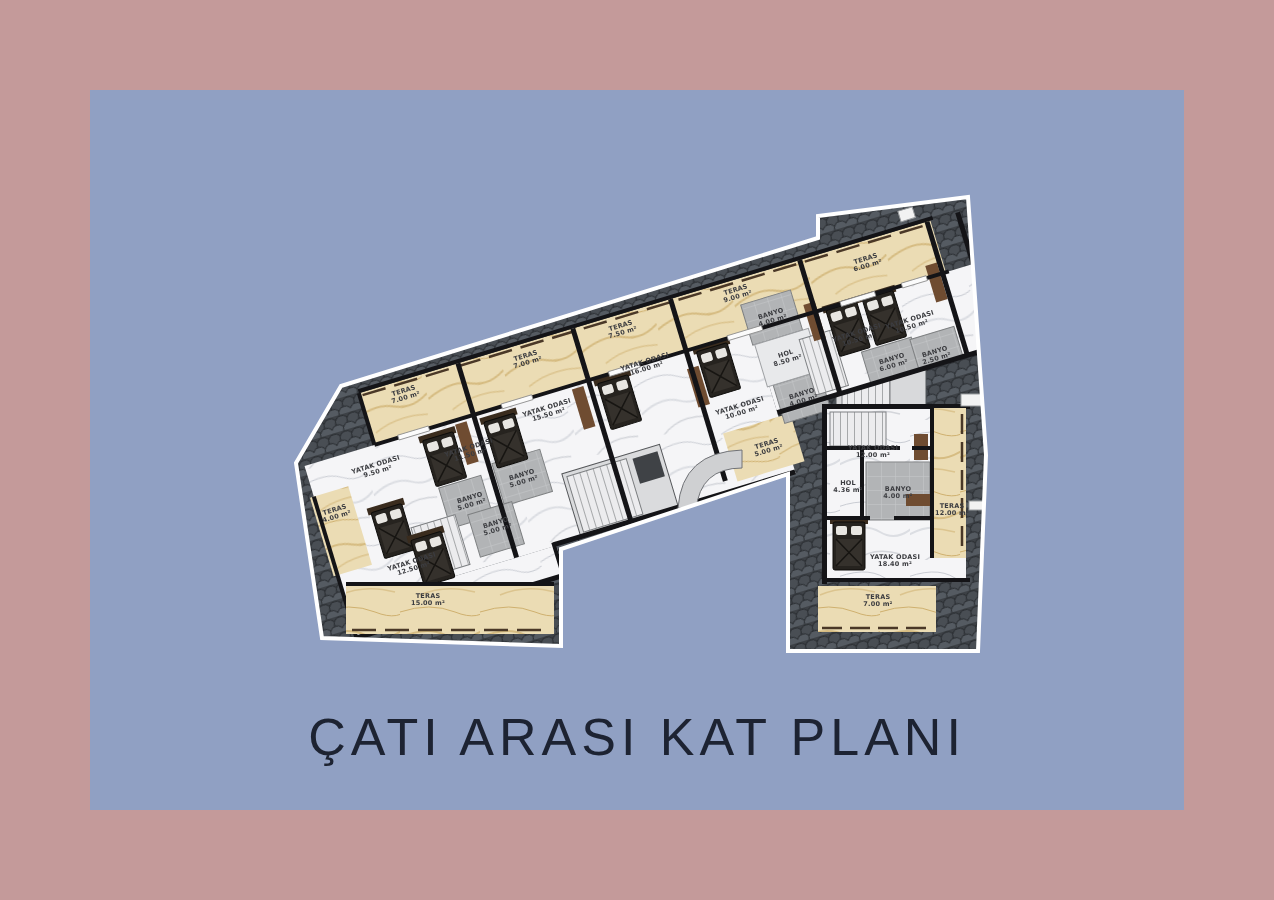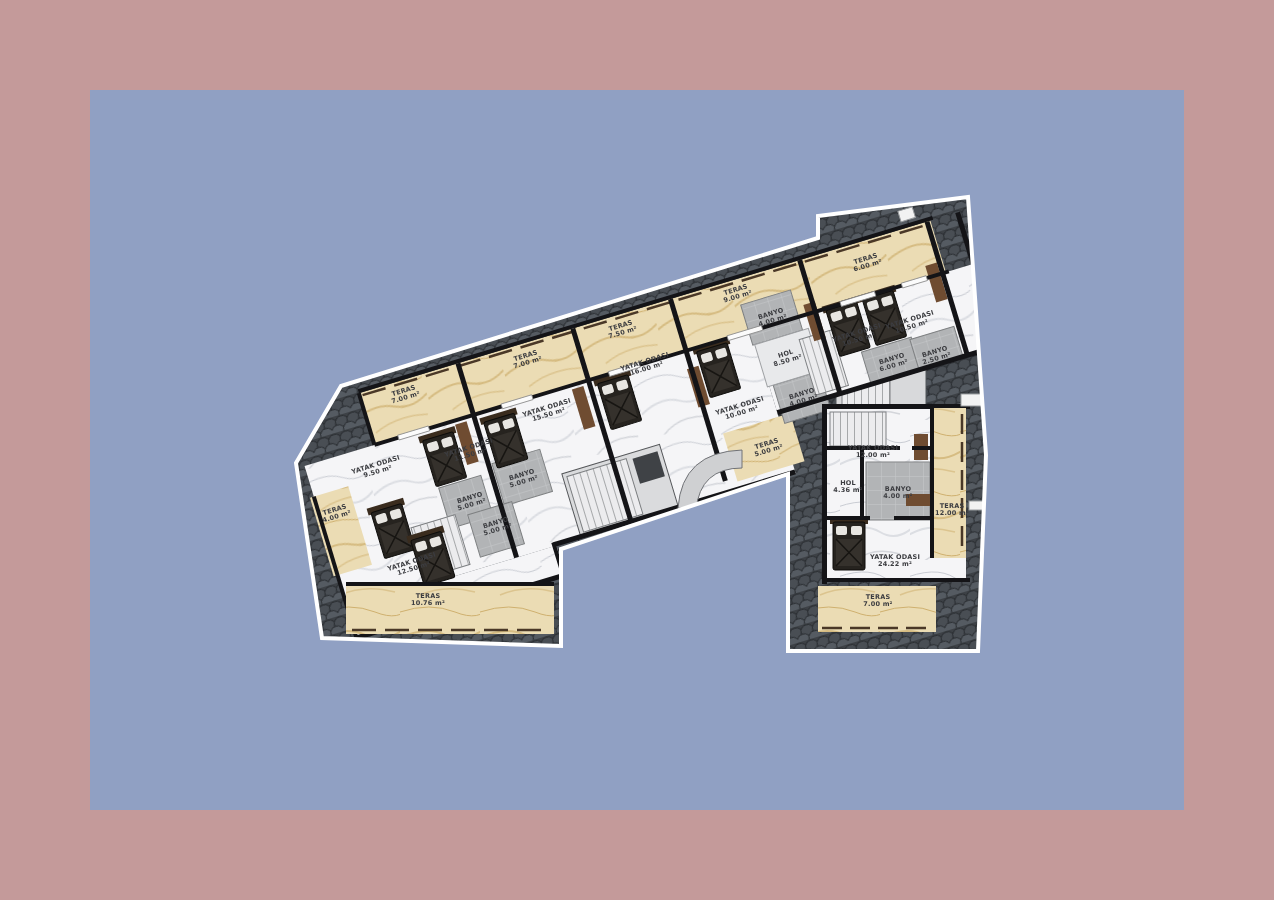--- a/index.html
+++ b/index.html
@@ -296,21 +296,21 @@
 <div class="lbl rot" style="left:336px;top:514px">
       <span>TERAS</span>
       <span>4.00 m²</span>
     </div>
 <div class="lbl rot" style="left:413px;top:566px">
       <span>YATAK ODASI</span>
       <span>12.50 m²</span>
     </div>
 <div class="lbl flat" style="left:428px;top:600px">
       <span>TERAS</span>
-      <span>10.76 m²</span>
+      <span>15.00 m²</span>
     </div>
 <div class="lbl rot" style="left:768px;top:448px">
       <span>TERAS</span>
       <span>5.00 m²</span>
     </div>
 <div class="lbl flat" style="left:873px;top:452px">
       <span>YATAK ODASI</span>
       <span>12.00 m²</span>
     </div>
 <div class="lbl flat" style="left:848px;top:487px">
@@ -320,20 +320,21 @@
 <div class="lbl flat" style="left:898px;top:493px">
       <span>BANYO</span>
       <span>4.00 m²</span>
     </div>
 <div class="lbl flat" style="left:952px;top:510px">
       <span>TERAS</span>
       <span>12.00 m²</span>
     </div>
 <div class="lbl flat" style="left:895px;top:561px">
       <span>YATAK ODASI</span>
-      <span>24.22 m²</span>
+      <span>18.40 m²</span>
     </div>
 <div class="lbl flat" style="left:878px;top:601px">
       <span>TERAS</span>
       <span>7.00 m²</span>
     </div>
 
+<div class="plan-title">ÇATI ARASI KAT PLANI</div>
 </div>
 
 </body></html>

